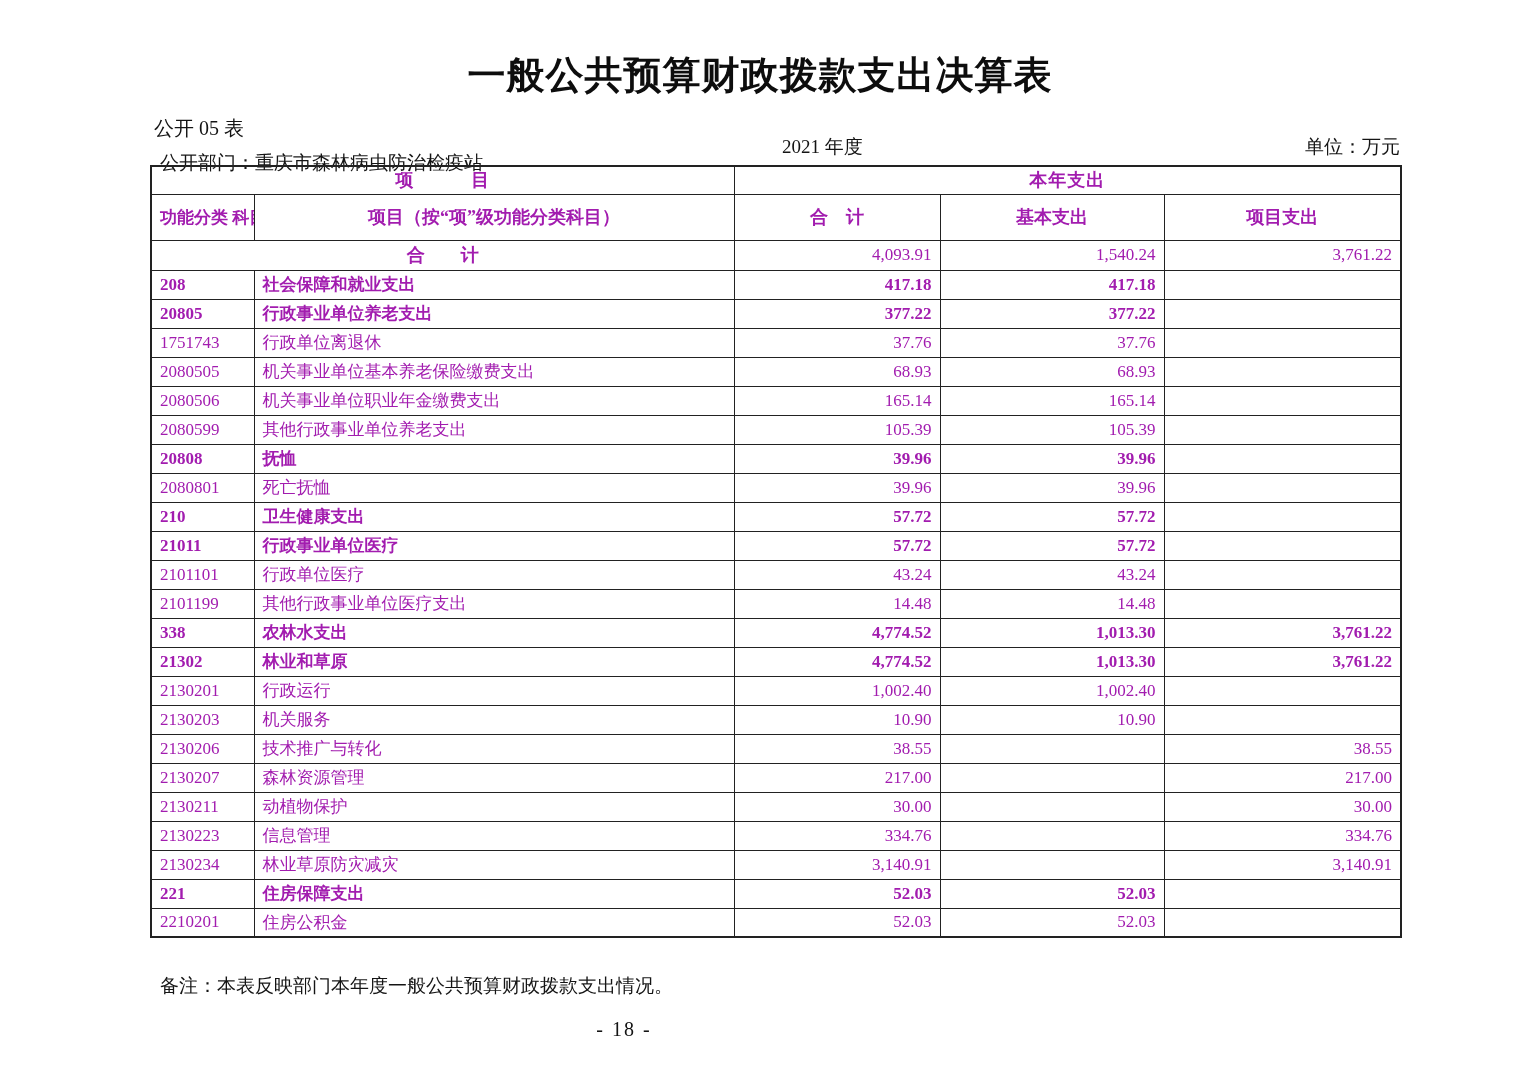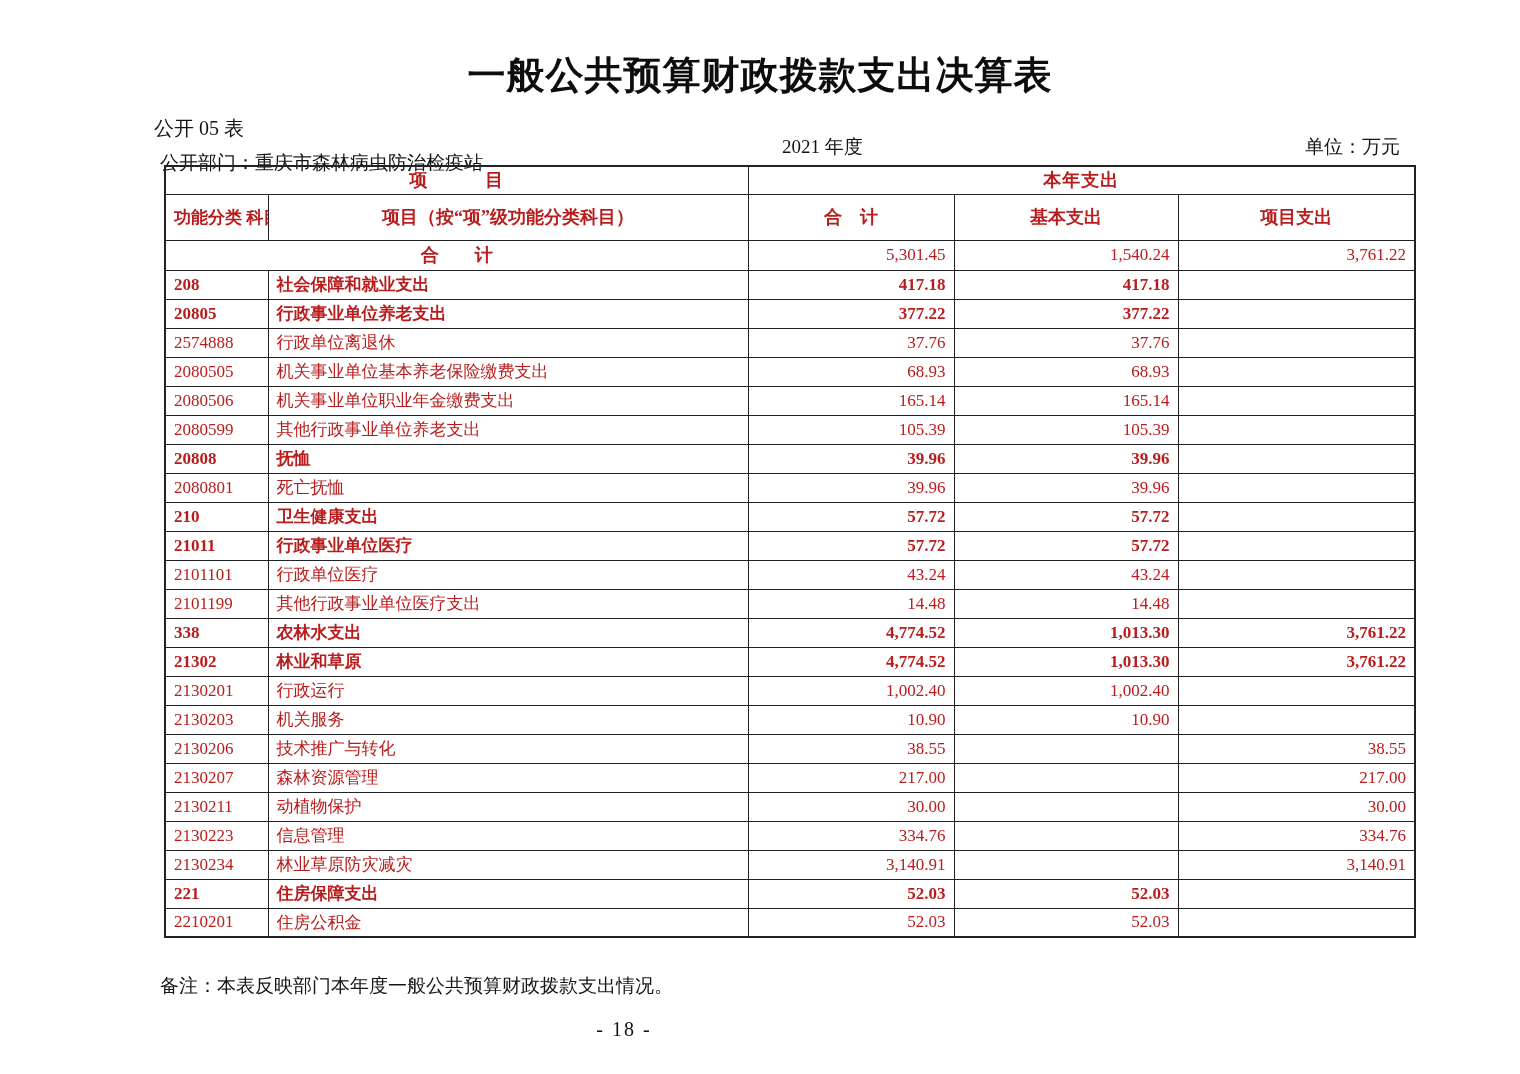--- a/index.html
+++ b/index.html
@@ -28,26 +28,26 @@
 
   .meta-line {
     position: absolute; top: 134px; left: 154px; width: 1250px; height: 26px;
     font-size: 19px;
   }
   .meta-line .dept { position: absolute; left: 6px; top: 16px; }
   .meta-line .year { position: absolute; left: 628px; top: 0; }
   .meta-line .unit { position: absolute; right: 4px; top: 0; }
 
   table.budget {
-    position: absolute; top: 165px; left: 164px;
+    position: absolute; top: 165px; left: 150px;
     width: 1250px;
     border-collapse: collapse;
     table-layout: fixed;
     font-size: 17px;
-    color: #b91c1c;
+    color: #a21caf;
   }
   table.budget th, table.budget td {
     border: 1px solid #222222;
     padding: 0 8px;
     overflow: hidden;
     white-space: nowrap;
   }
   table.budget { border: 2px solid #222222; }
 
   thead th { font-weight: bold; text-align: center; font-size: 18px; }
@@ -107,21 +107,21 @@
 科目编码</th>
         <th>项目（按“项”级功能分类科目）</th>
         <th>合　计</th>
         <th>基本支出</th>
         <th>项目支出</th>
       </tr>
     </thead>
     <tbody>
       <tr class="total-row">
         <td colspan="2" class="center bold-label">合　　计</td>
-        <td class="num">5,301.45</td>
+        <td class="num">4,093.91</td>
         <td class="num">1,540.24</td>
         <td class="num">3,761.22</td>
       </tr>
 
   <tr class="bold-row">
     <td class="code">208</td>
     <td class="name">社会保障和就业支出</td>
     <td class="num">417.18</td>
     <td class="num">417.18</td>
     <td class="num"></td>
@@ -129,21 +129,21 @@
 
   <tr class="bold-row">
     <td class="code">20805</td>
     <td class="name">行政事业单位养老支出</td>
     <td class="num">377.22</td>
     <td class="num">377.22</td>
     <td class="num"></td>
   </tr>
 
   <tr>
-    <td class="code">2574888</td>
+    <td class="code">1751743</td>
     <td class="name indent">行政单位离退休</td>
     <td class="num">37.76</td>
     <td class="num">37.76</td>
     <td class="num"></td>
   </tr>
 
   <tr>
     <td class="code">2080505</td>
     <td class="name indent">机关事业单位基本养老保险缴费支出</td>
     <td class="num">68.93</td>

